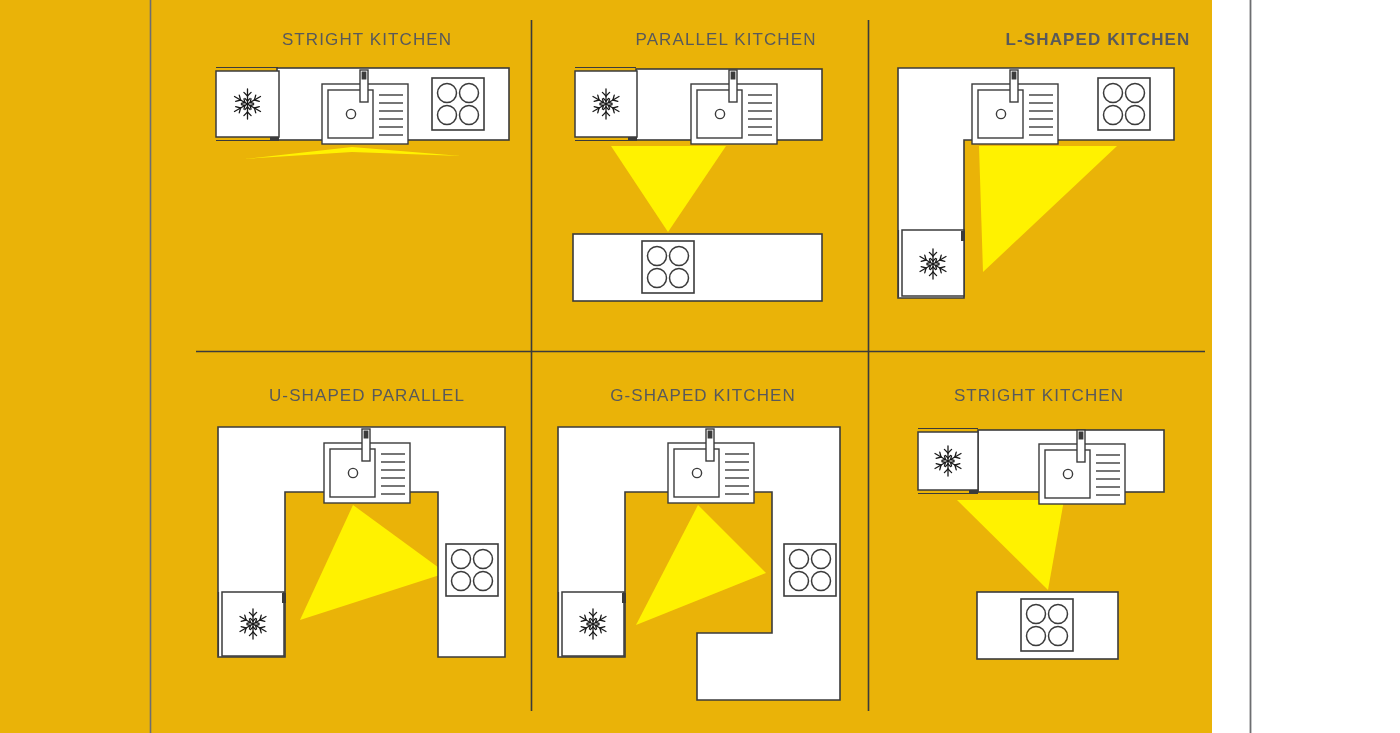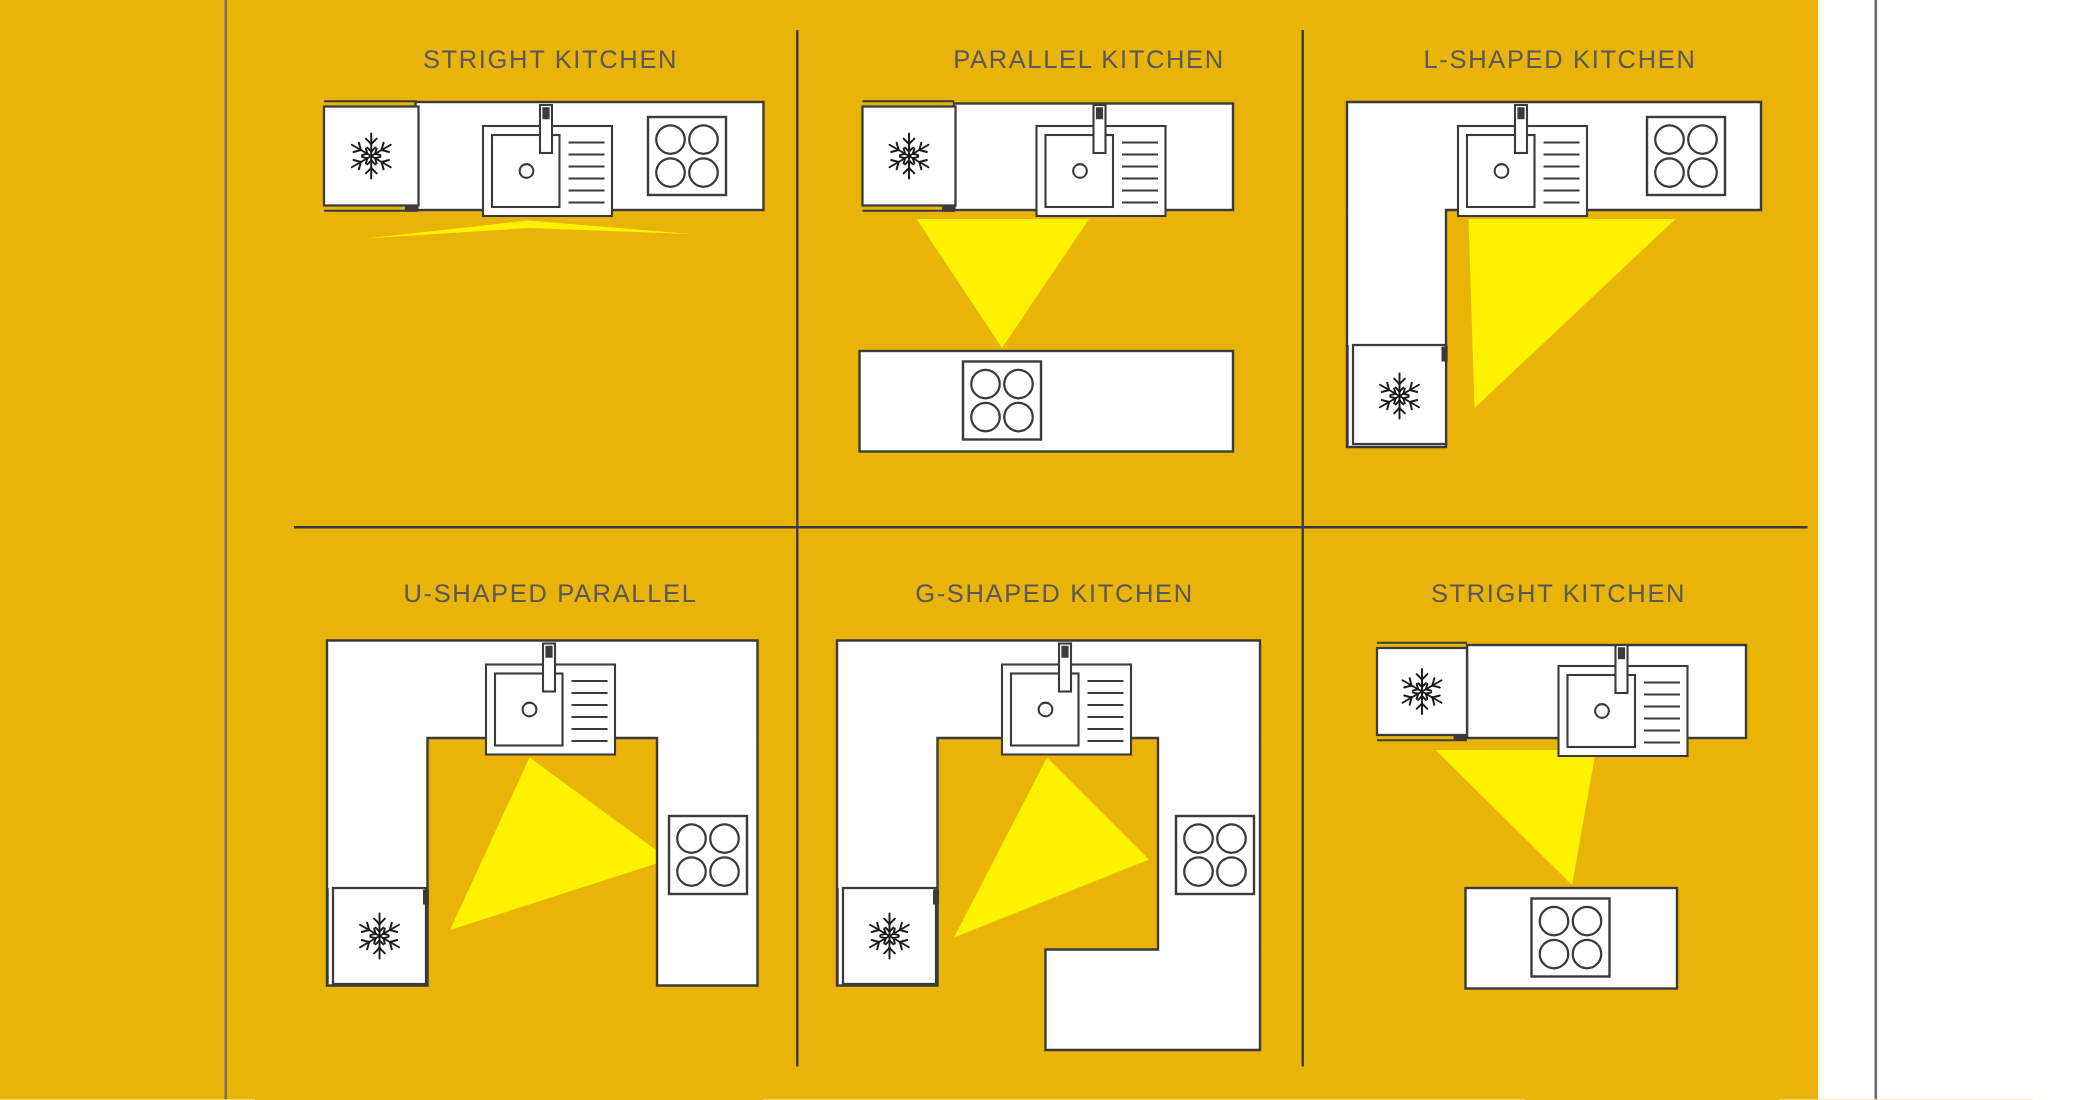--- a/index.html
+++ b/index.html
@@ -254,18 +254,18 @@
 
       <rect x="977" y="592" width="141" height="67" fill="#fff" stroke="#3b3b3b" stroke-width="1.6"></rect>
       <g transform="translate(1021,599)">
           <use href="#sym-cooktop"></use>
         </g>
     </g>
   </svg>
 
   <div class="panel-title" style="left:367px; top:30px;">STRIGHT KITCHEN</div>
   <div class="panel-title" style="left:706px; top:30px;margin-left:20px;">PARALLEL KITCHEN</div>
-  <div class="panel-title" style="left:1040px; top:30px;">L-SHAPED KITCHEN</div>
+  <div class="panel-title" style="left:1098px; top:30px;font-weight:bold;">L-SHAPED KITCHEN</div>
   <div class="panel-title" style="left:367px; top:386px;">U-SHAPED PARALLEL</div>
   <div class="panel-title" style="left:703px; top:386px;">G-SHAPED KITCHEN</div>
   <div class="panel-title" style="left:1039px; top:386px;">STRIGHT KITCHEN</div>
 
 </div>
 
 </body></html>

